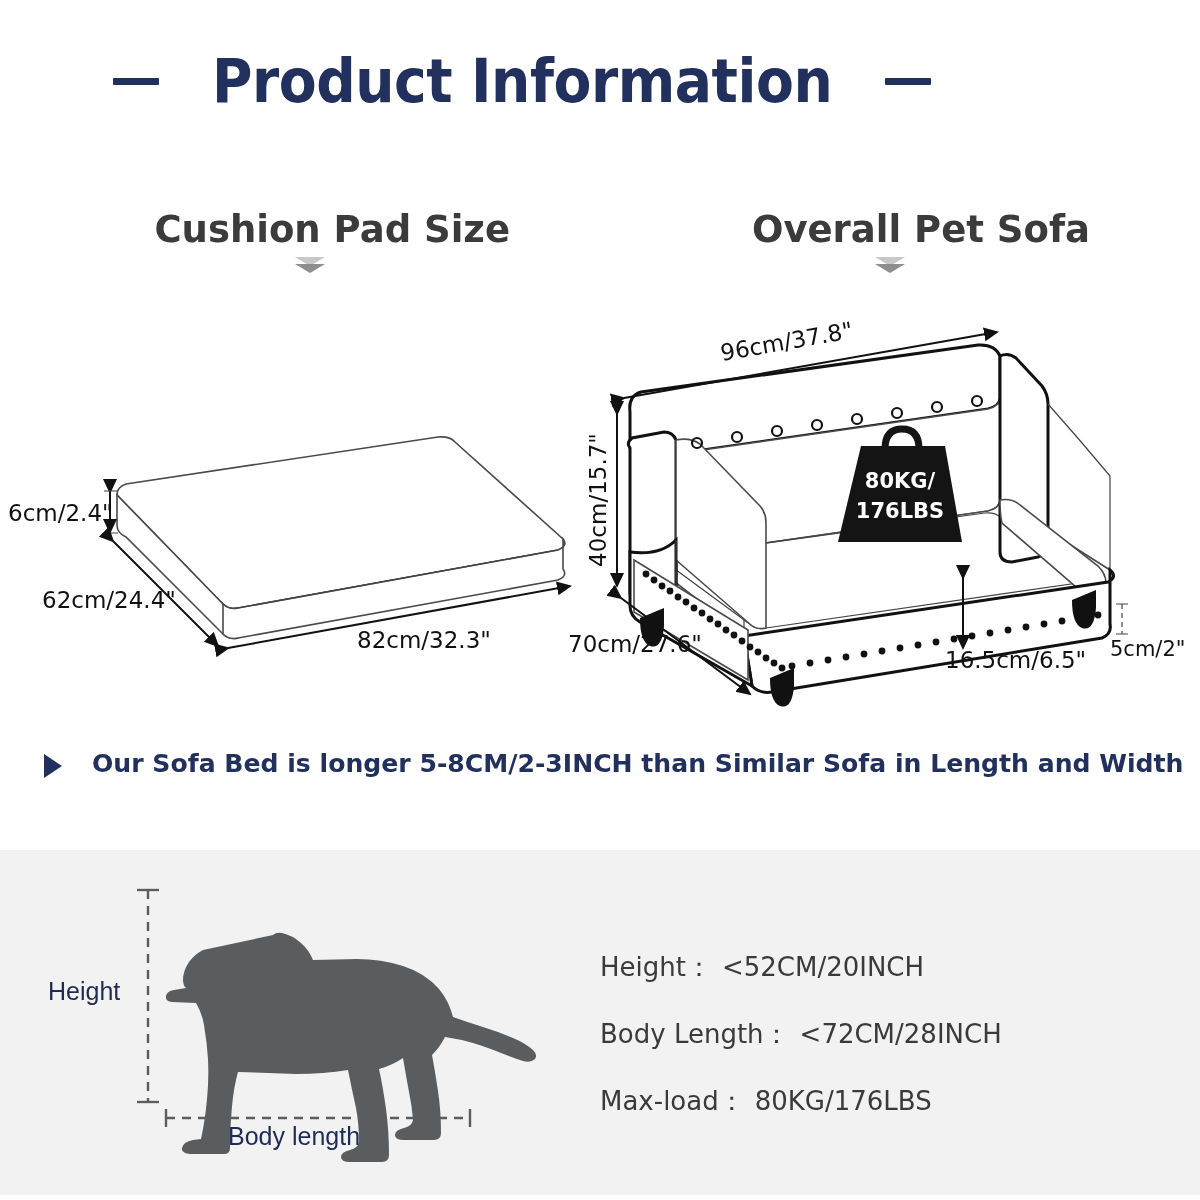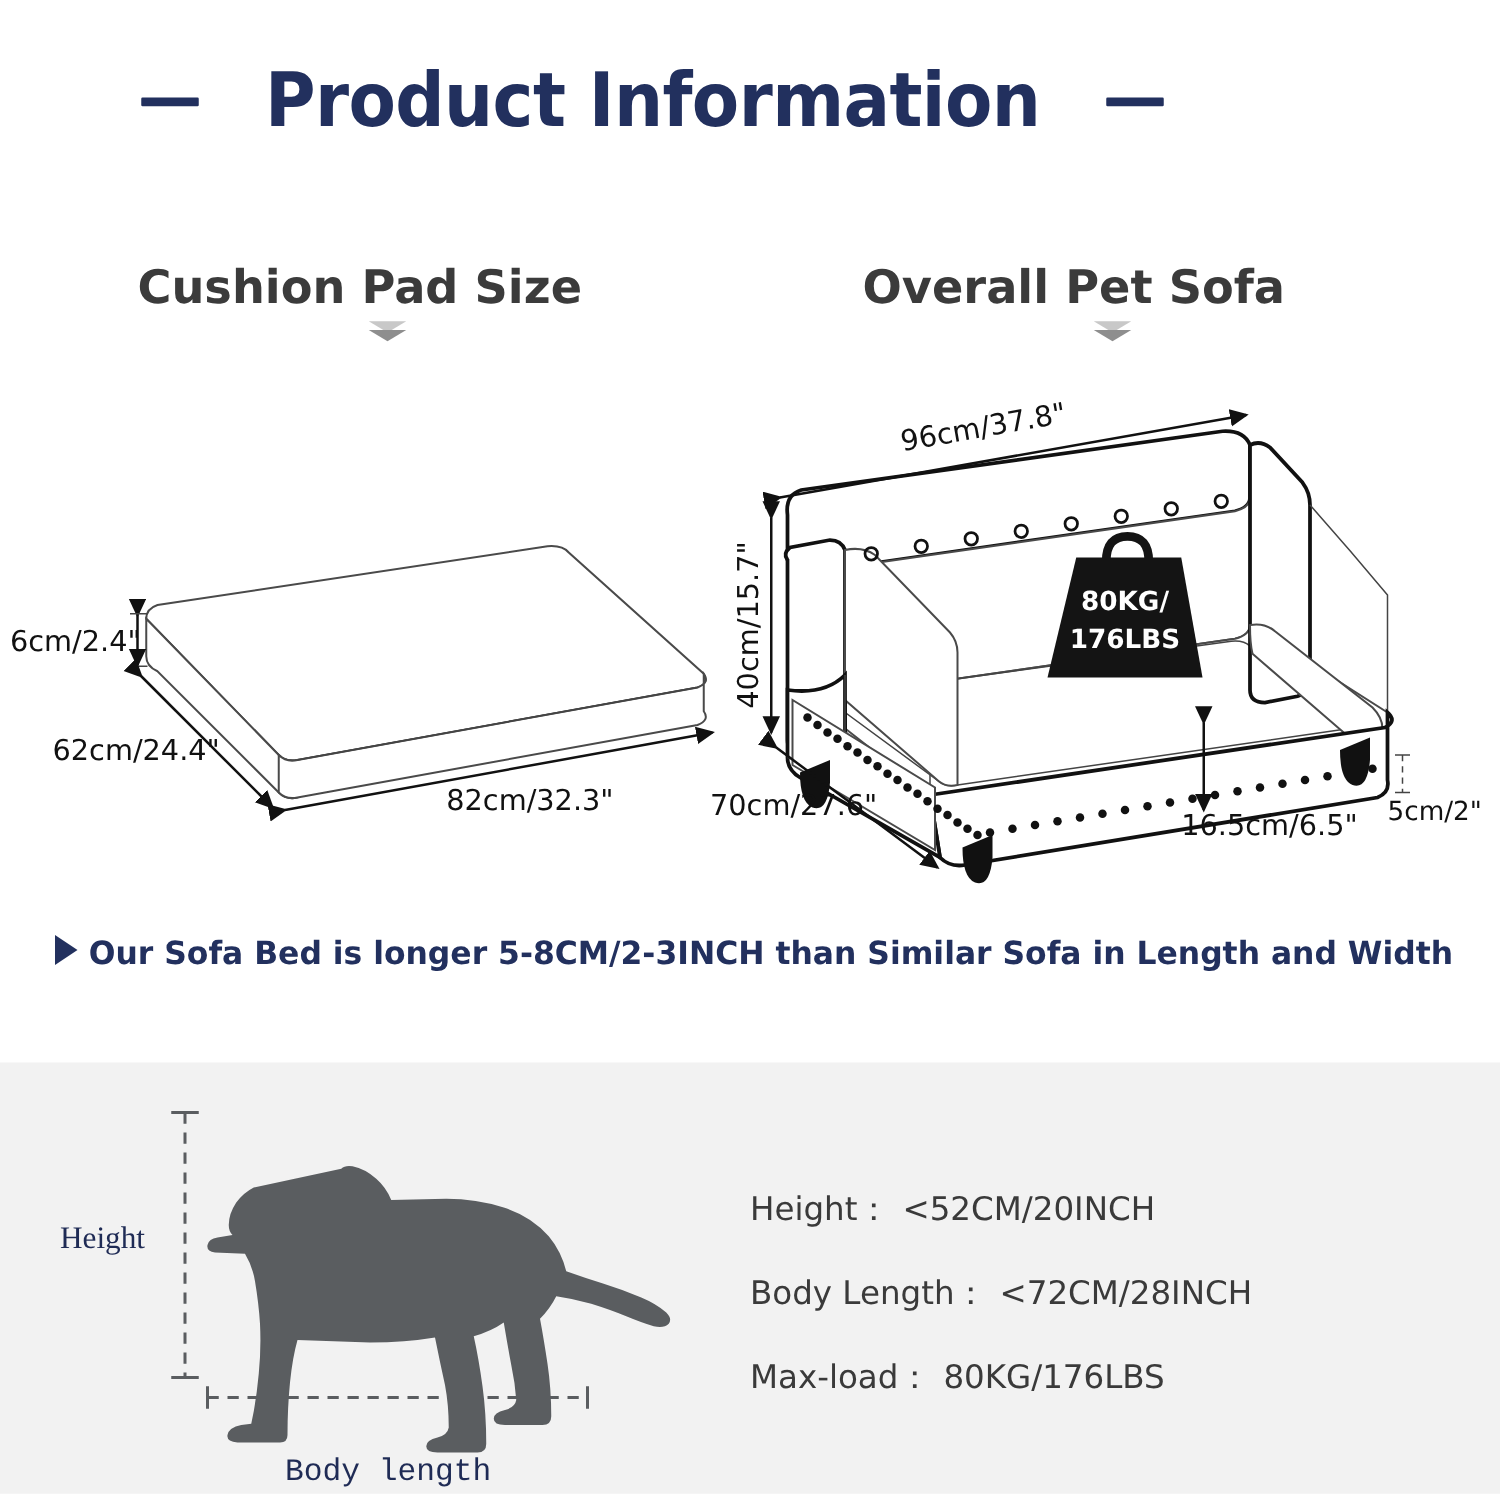--- a/index.html
+++ b/index.html
@@ -38,21 +38,21 @@
     color: #22305e;
     letter-spacing: -0.5px;
     white-space: nowrap;
     transform: scaleX(0.92);
     font-family: "DejaVu Sans", "Liberation Sans", sans-serif;
   }
 
   
   .sec-head {
     position: absolute;
-    text-align: left;
+    text-align: right;
   }
   .sec-head .sh-text {
     font-size: 37px;
     font-weight: bold;
     color: #3b3b3b;
     white-space: nowrap;
     font-family: "DejaVu Sans", "Liberation Sans", sans-serif;
   }
   .sec-head .sh-arrow {
     margin: 6px auto 0;
@@ -85,22 +85,22 @@
     pointer-events: none;
   }
 
   
   .banner {
     position: absolute;
     left: 44px;
     top: 748px;
     width: 1130px;
     display: flex;
-    align-items: flex-start;
-    gap: 9px;
+    align-items: flex-end;
+    gap: 30px;
   }
   .banner-bullet {
     width: 0;
     height: 0;
     border-top: 12px solid transparent;
     border-bottom: 12px solid transparent;
     border-left: 18px solid #22305e;
     flex: none;
   }
   .banner-text {
@@ -130,30 +130,30 @@
     width: 520px;
     height: 320px;
   }
 
   .lbl-height {
     position: absolute;
     left: 48px;
     top: 977px;
     font-size: 25px;
     color: #1f2b55;
-    font-family: Liberation Serif, serif;
+    font-family: Liberation Sans, sans-serif;
     white-space: nowrap;
   }
   .lbl-bodylen {
     position: absolute;
     left: 228px;
-    top: 1163px;
+    top: 1122px;
     font-size: 25px;
     color: #1f2b55;
-    font-family: Liberation Mono, monospace;
+    font-family: Liberation Sans, sans-serif;
     white-space: nowrap;
   }
 
   
   .specs {
     position: absolute;
     left: 600px;
     top: 950px;
     width: 560px;
   }

